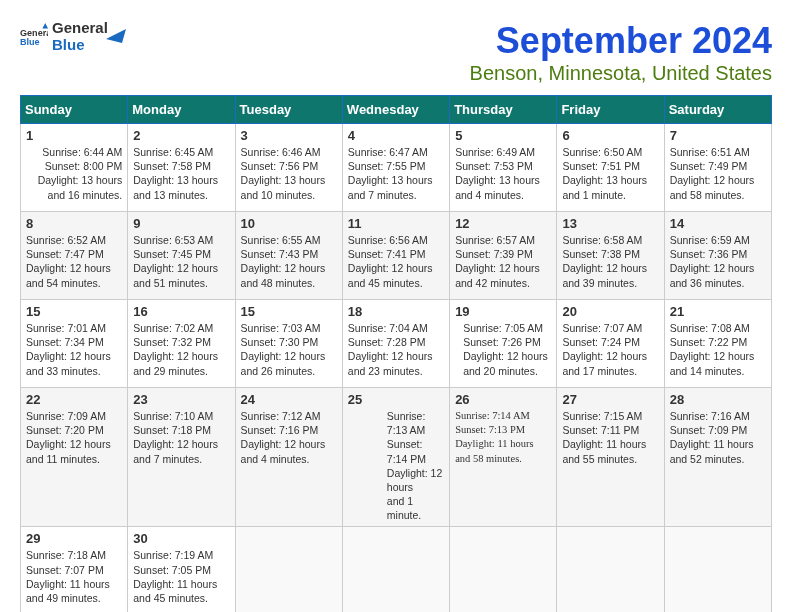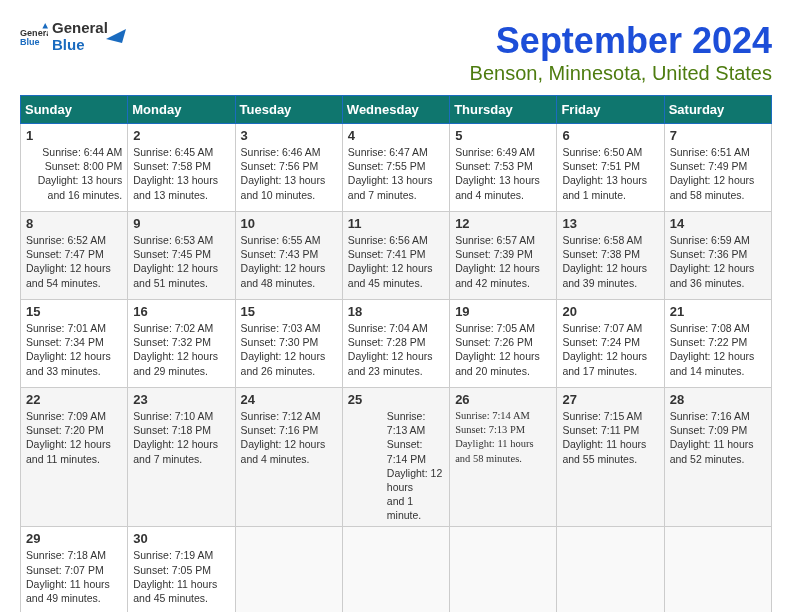--- a/index.html
+++ b/index.html
@@ -241,21 +241,21 @@
         </td>
         <td>
           <span class="day-number">18</span>
           <div class="day-info" style="white-space: pre-line;">Sunrise: 7:04 AM
 Sunset: 7:28 PM
 Daylight: 12 hours
 and 23 minutes.</div>
         </td>
         <td>
           <span class="day-number">19</span>
-          <div class="day-info" style="white-space: pre-line;">Sunrise: 7:05 AM
+          <div class="day-info" style="white-space: pre-line; margin-left: 8px;">Sunrise: 7:05 AM
 Sunset: 7:26 PM
 Daylight: 12 hours
 and 20 minutes.</div>
         </td>
         <td>
           <span class="day-number">20</span>
           <div class="day-info" style="white-space: pre-line;">Sunrise: 7:07 AM
 Sunset: 7:24 PM
 Daylight: 12 hours
 and 17 minutes.</div>

